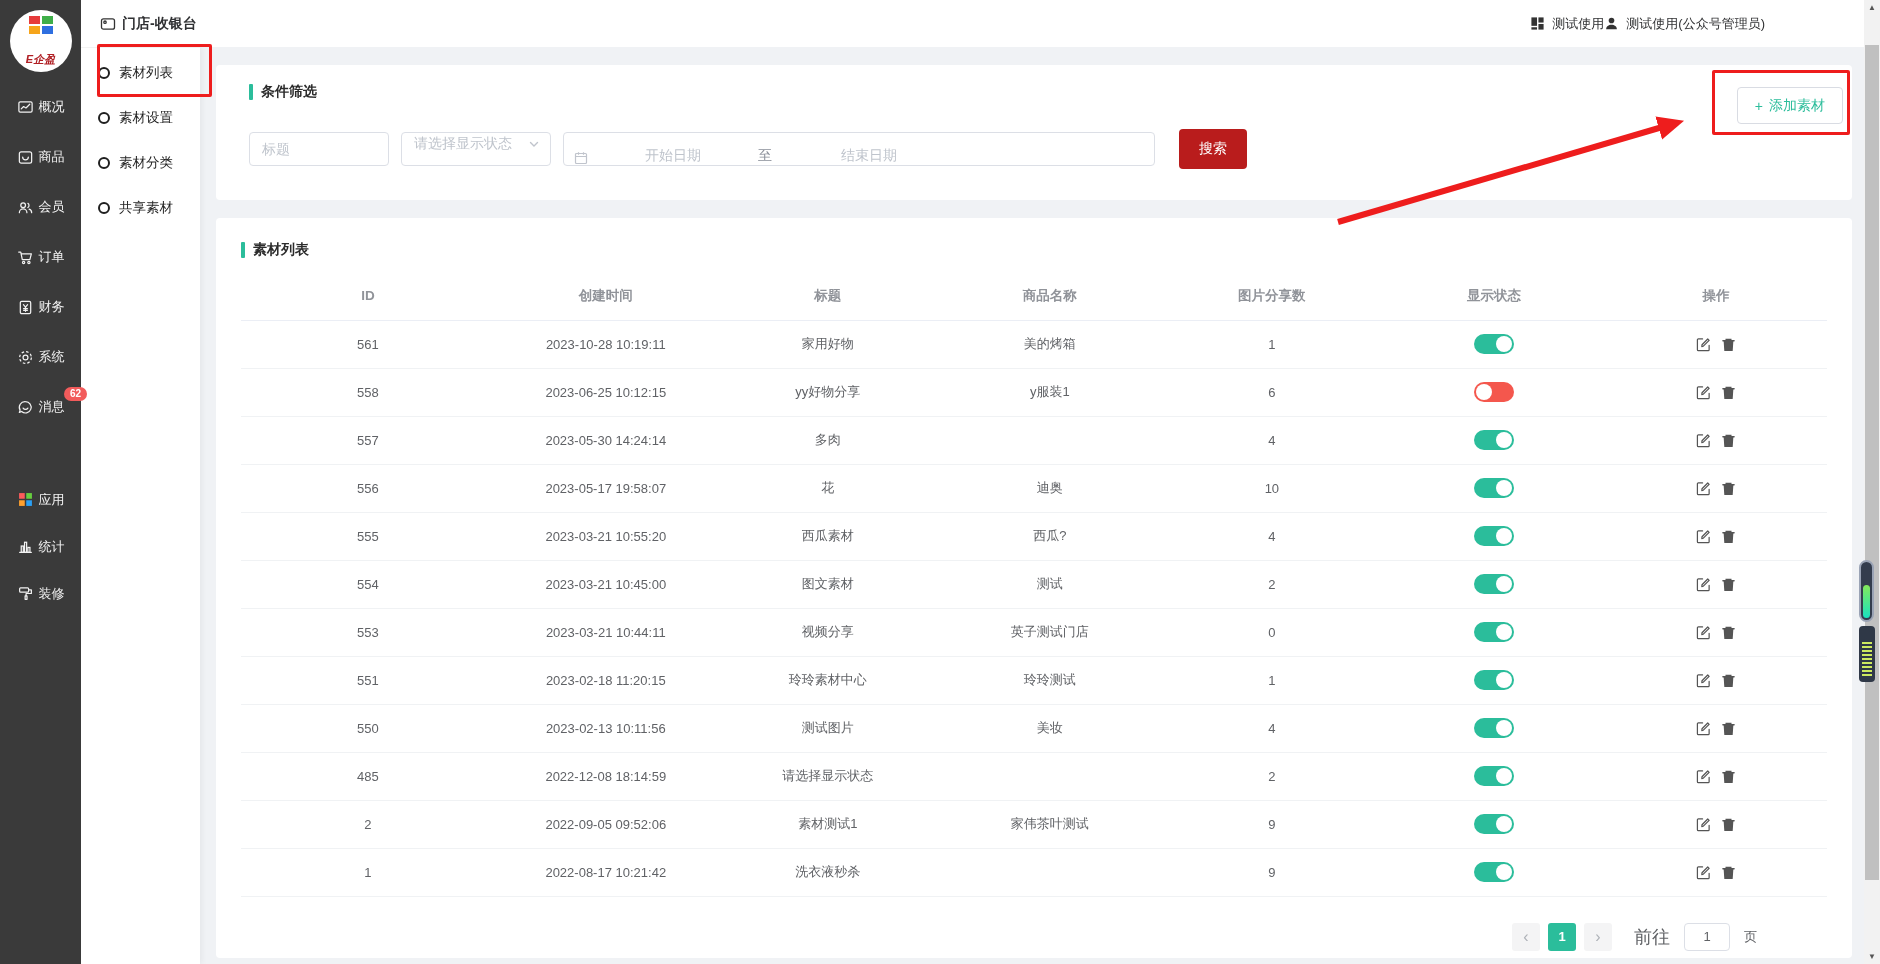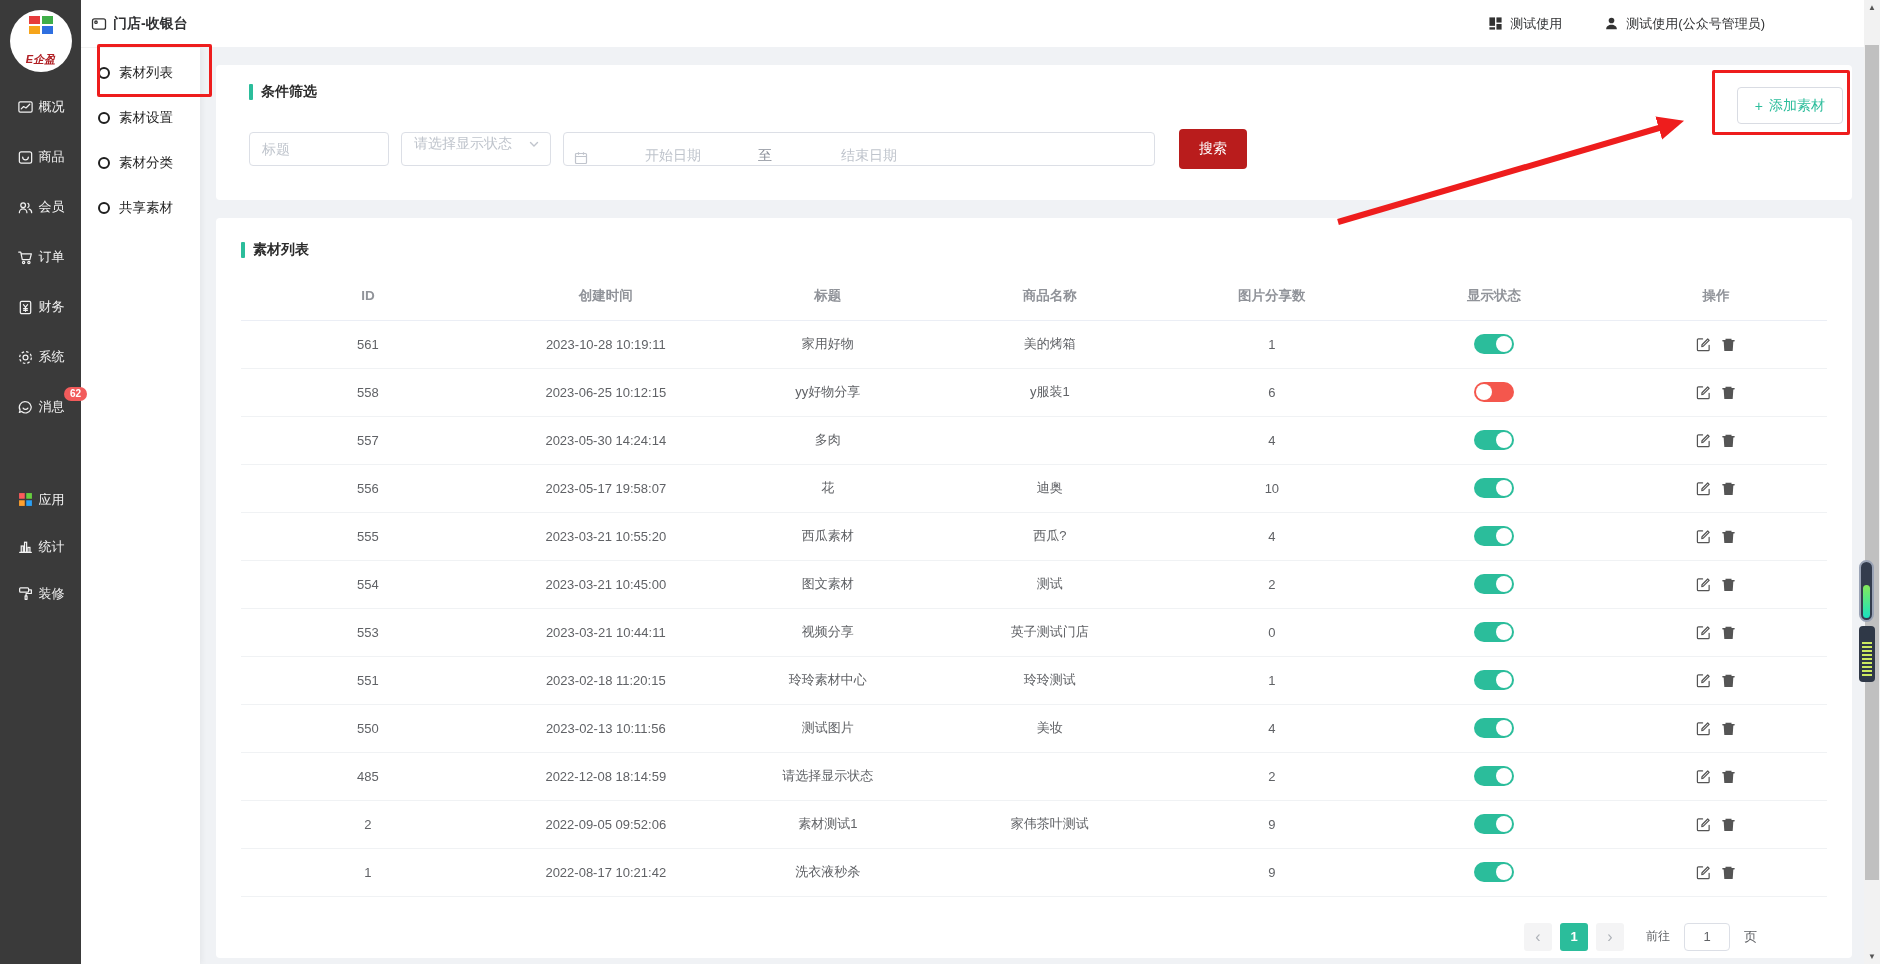--- a/index.html
+++ b/index.html
@@ -19,23 +19,23 @@
   .logo-grid i:nth-child(4){ background:#2e6fe0; }
   .logo-text { color:#b01f24; font-weight:bold; font-style:italic; font-size:11px; letter-spacing:0; }
   .side-nav { margin-top:10px; }
   .side-item { height:50px; display:flex; align-items:center; justify-content:center; gap:5px; color:#f2f2f2; font-size:13px; position:relative; cursor:pointer; }
   .side-item svg { flex:0 0 auto; }
   .side-badge { position:absolute; top:5px; right:-6px; background:#f25b5b; color:#fff; border-radius:9px; font-size:10px; line-height:14px; padding:0 6px; font-weight:bold; }
   .side-tools { margin-top:44px; }
   .side-tools .side-item { height:47px; }
 
   
-  .topbar { position:absolute; left:72px; top:0; right:0; height:47px; background:#fff; display:flex; align-items:center; z-index:4; }
+  .topbar { position:absolute; left:81px; top:0; right:0; height:47px; background:#fff; display:flex; align-items:center; z-index:4; }
   .topbar-title { margin-left:19px; font-size:14px; font-weight:700; color:#303133; display:flex; align-items:center; gap:6px; }
-  .topbar-right { margin-left:auto; margin-right:115px; display:flex; align-items:flex-start; gap:42px; font-size:13px; color:#303133; }
+  .topbar-right { margin-left:auto; margin-right:115px; display:flex; align-items:flex-start; font-size:13px; color:#303133; }
   .tb-entry { display:flex; align-items:center; gap:7px; cursor:pointer; }
 
   
   .subnav { position:absolute; left:81px; top:47px; width:119px; bottom:0; background:#fff; border-top:1px solid #f2f2f2; box-shadow:2px 0 6px rgba(0,0,0,.05); z-index:3; padding-top:2px; }
   .subnav-item { height:45px; display:flex; align-items:center; gap:9px; padding-left:17px; font-size:13.5px; color:#1f1f1f; cursor:pointer; }
   .radio-circle { width:12px; height:12px; border:2px solid #1f1f1f; border-radius:50%; flex:0 0 auto; }
 
   
   .content { position:absolute; left:200px; top:47px; width:1680px; bottom:0; }
   .card { background:#fff; border-radius:4px; width:1636px; margin-left:16px; }
@@ -64,21 +64,21 @@
   .toggle.off { background:#f4574d; }
   .toggle .knob { position:absolute; top:2px; width:16px; height:16px; background:#fff; border-radius:50%; }
   .toggle.on .knob { right:2px; }
   .toggle.off .knob { left:2px; }
   .acts { display:flex; justify-content:center; gap:10px; }
   .act { cursor:pointer; display:inline-flex; }
 
   .pagination { display:flex; align-items:center; justify-content:flex-end; margin-top:26px; padding-right:70px; gap:8px; }
   .pg-btn { width:28px; height:28px; background:#f4f4f5; border-radius:3px; display:flex; align-items:center; justify-content:center; color:#aeb2b8; font-size:16px; cursor:pointer; user-select:none; }
   .pg-page { width:28px; height:28px; background:#2bbd9b; color:#fff; border-radius:3px; display:flex; align-items:center; justify-content:center; font-size:13px; font-weight:700; cursor:pointer; }
-  .pg-goto { margin-left:14px; font-size:12px; color:#606266; }
+  .pg-goto { margin-left:14px; font-size:18px; color:#606266; }
   .pg-input { width:46px; height:28px; border:1px solid #dcdfe6; border-radius:4px; text-align:center; font-size:13px; color:#606266; outline:none; margin:0 6px; }
   .pg-unit { font-size:13px; color:#606266; }
 
   
   .annot { position:absolute; border:3px solid #ee1d1d; border-radius:2px; z-index:100; pointer-events:none; }
   .annot-box-nav { left:97px; top:44px; width:115px; height:53px; }
   .annot-box-add { left:1712px; top:70px; width:138px; height:65px; }
   .annot-arrow { position:absolute; left:0; top:0; z-index:100; pointer-events:none; }
 
   

